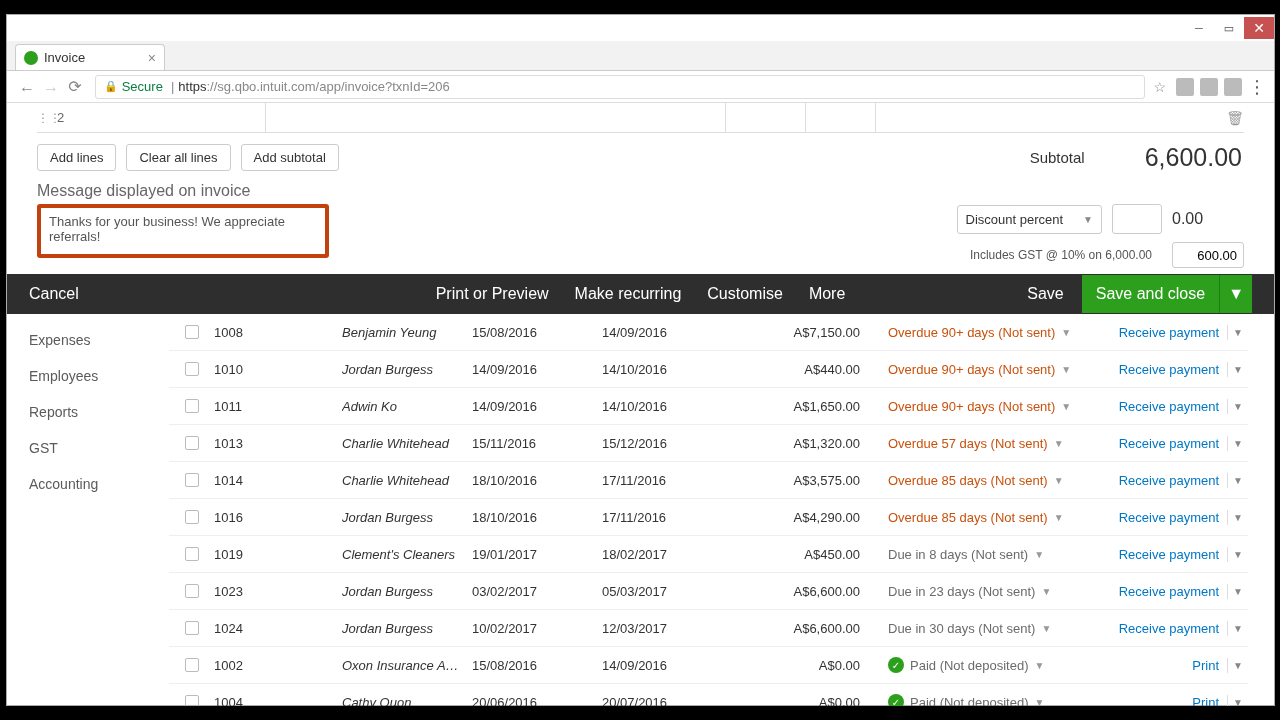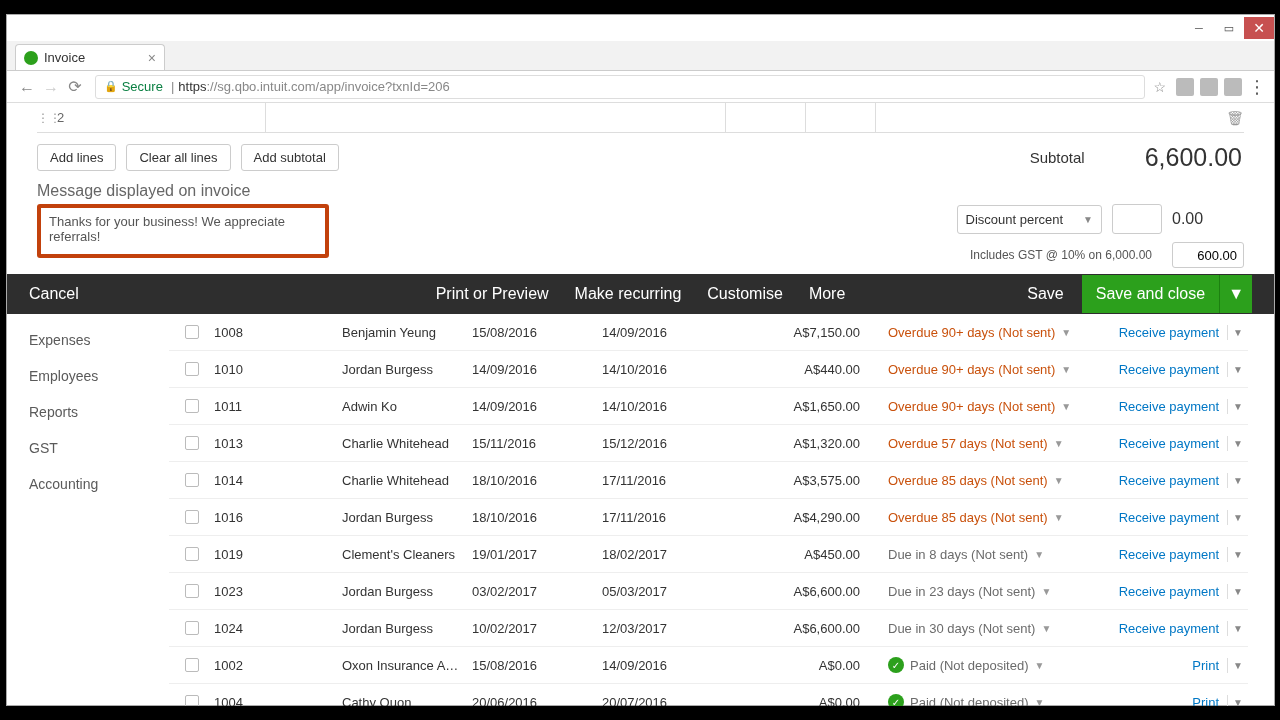--- a/index.html
+++ b/index.html
@@ -69,21 +69,21 @@
     .list-area { display: flex; }
     .sidebar { width: 163px; padding: 8px 0; }
     .side-item { padding: 10px 22px; font-size: 14px; color: #5a5a5a; cursor: pointer; }
     
     .table-area { flex: 1; padding: 0 26px 0 0; }
     
     .tr { display: flex; align-items: center; height: 37px; border-bottom: 1px solid #eee; font-size: 13px; }
     .td-check { width: 45px; display: flex; justify-content: center; }
     .cb { width: 14px; height: 14px; border: 1px solid #bbb; border-radius: 2px; cursor: pointer; }
     .td-no { width: 128px; }
-    .td-cust { width: 130px; white-space: nowrap; overflow: hidden; text-overflow: ellipsis; padding-right: 8px;}
+    .td-cust { width: 130px; white-space: nowrap; overflow: hidden; text-overflow: ellipsis; padding-right: 8px; font-style: italic;}
     .td-date1 { width: 130px; }
     .td-date2 { width: 130px; }
     .td-amt { width: 156px; text-align: right; padding-right: 28px; }
     .td-status { width: 210px; display: flex; align-items: center; }
     .td-status.overdue { color: #c9510c; }
     .td-status.due { color: #6b6b6b; }
     .td-status.paid { color: #6b6b6b; }
     .status-chev { color: #999; font-size: 10px; margin-left: 6px; }
     .paid-check { width: 16px; height: 16px; background: #2ca01c; border-radius: 50%; color: #fff; display: flex; align-items: center; justify-content: center; font-size: 10px; margin-right: 6px; }
     .td-action { width: 150px; text-align: right; display: flex; align-items: center; justify-content: flex-end; }

